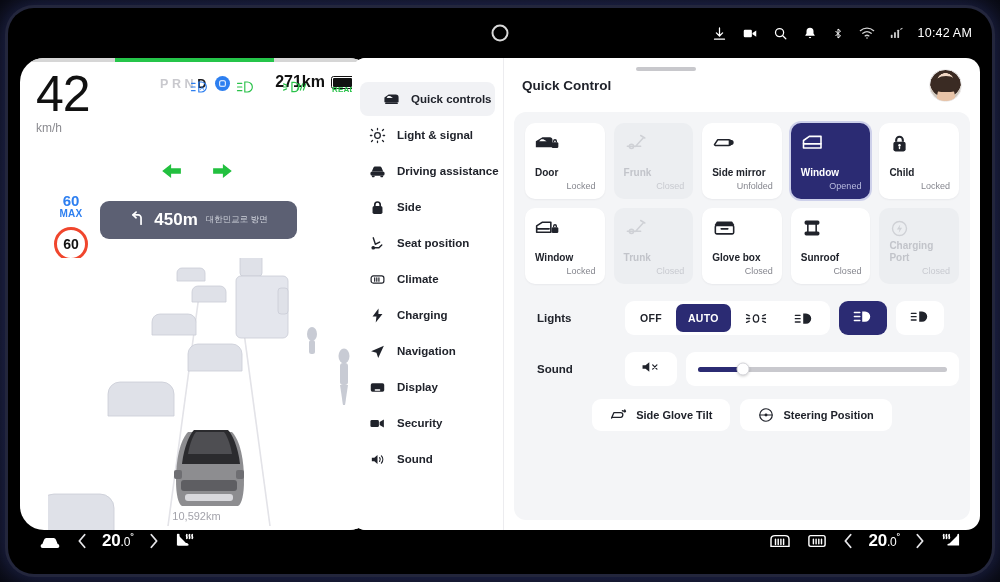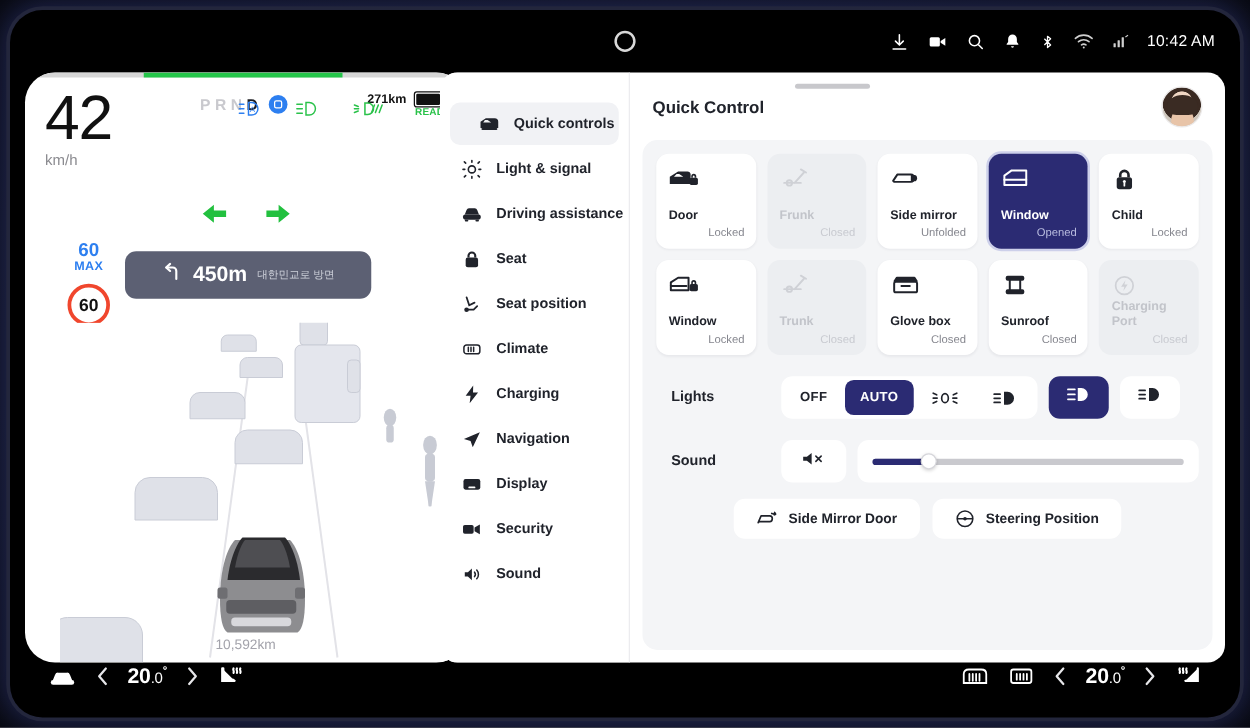--- a/index.html
+++ b/index.html
@@ -59,21 +59,21 @@
   .prnd { position: absolute; left: 140px; top: 18px; display: flex; align-items: center; gap: 2px; }
   .prnd .g { font-size: 12.5px; font-weight: 700; color: #c9c9ce; letter-spacing: 1.6px; }
   .prnd .g.active { color: #1b1b1f; }
   .prnd .auto-badge {
     width: 15px; height: 15px; border-radius: 50%; background: #2d7ff0;
     margin-left: 5px; display: flex; align-items: center; justify-content: center;
   }
   .prnd .auto-badge svg { display:block; }
 
   .range { position: absolute; right: 14px; top: 15px; display: flex; align-items: center; gap: 6px; }
-  .range .txt { font-size: 10px; font-weight: 700; color: #111; }
+  .range .txt { font-size: 16px; font-weight: 700; color: #111; }
   .battery { width: 28px; height: 13px; border: 1.5px solid #111; border-radius: 2.5px; position: relative; }
   .battery::after { content:""; position:absolute; right:-4px; top:3.5px; width:2.5px; height:5px; background:#111; border-radius:0 1px 1px 0;}
   .battery .lvl { position: absolute; left:1px; top:1px; bottom:1px; width: 72%; background: #111; border-radius: 1px; }
 
   .tell-row { position: absolute; right: 12px; top: 22px; display: flex; align-items: center; gap: 24px; }
   .ready-txt { font-size: 8px; font-weight: 700; color: #2ac24a; letter-spacing: .2px; }
 
   .arrows { position: absolute; left: 0; right: 0; top: 105px; display: flex; justify-content: center; gap: 28px; }
 
   .nav-banner {
@@ -443,21 +443,21 @@
         </span>
         <span>Driving assistance</span>
       </div>
       <div class="nav-item">
         <span class="ico">
           <svg width="17" height="17" viewBox="0 0 24 24" fill="#20232b">
                   <path d="M7 10V8a5 5 0 0110 0v2h-2.4V8a2.6 2.6 0 00-5.2 0v2z"></path>
                   <rect x="5" y="10" width="14" height="11" rx="2.4"></rect>
                 </svg>
         </span>
-        <span>Seat</span>
+        <span>Side</span>
       </div>
       <div class="nav-item">
         <span class="ico">
           <svg width="17" height="17" viewBox="0 0 24 24" fill="none" stroke="#20232b" stroke-width="2" stroke-linecap="round">
                   <path d="M6 4l3 9 6-3"></path>
                   <path d="M5 18h9l4-4"></path>
                   <circle cx="6" cy="18" r="1.6" fill="#20232b"></circle>
                 </svg>
         </span>
         <span>Seat position</span>
@@ -720,21 +720,21 @@
           </div>
 
           <div class="action-row">
             <button class="action-btn">
               <span>
                 <svg width="17" height="14" viewBox="0 0 22 16" fill="none" stroke="#20232b" stroke-width="1.7" stroke-linejoin="round">
                         <path d="M2 12l3-7h9c1.6 0 2.6 1.2 2.6 2.8S15.6 11 14 11H3z"></path>
                         <path d="M16 2.5l4 1M19 1.5l1 1.5-1.4 1" stroke-linecap="round"></path>
                       </svg>
               </span>
-              <span>Side Mirror Door</span>
+              <span>Side Glove Tilt</span>
             </button>
             <button class="action-btn">
               <span>
                 <svg width="16" height="16" viewBox="0 0 22 22" fill="none" stroke="#20232b" stroke-width="1.7">
                         <circle cx="11" cy="11" r="8.6"></circle>
                         <path d="M3 11h16" stroke-linecap="round"></path>
                         <circle cx="11" cy="11" r="2" fill="#20232b" stroke="none"></circle>
                       </svg>
               </span>
               <span>Steering Position</span>

